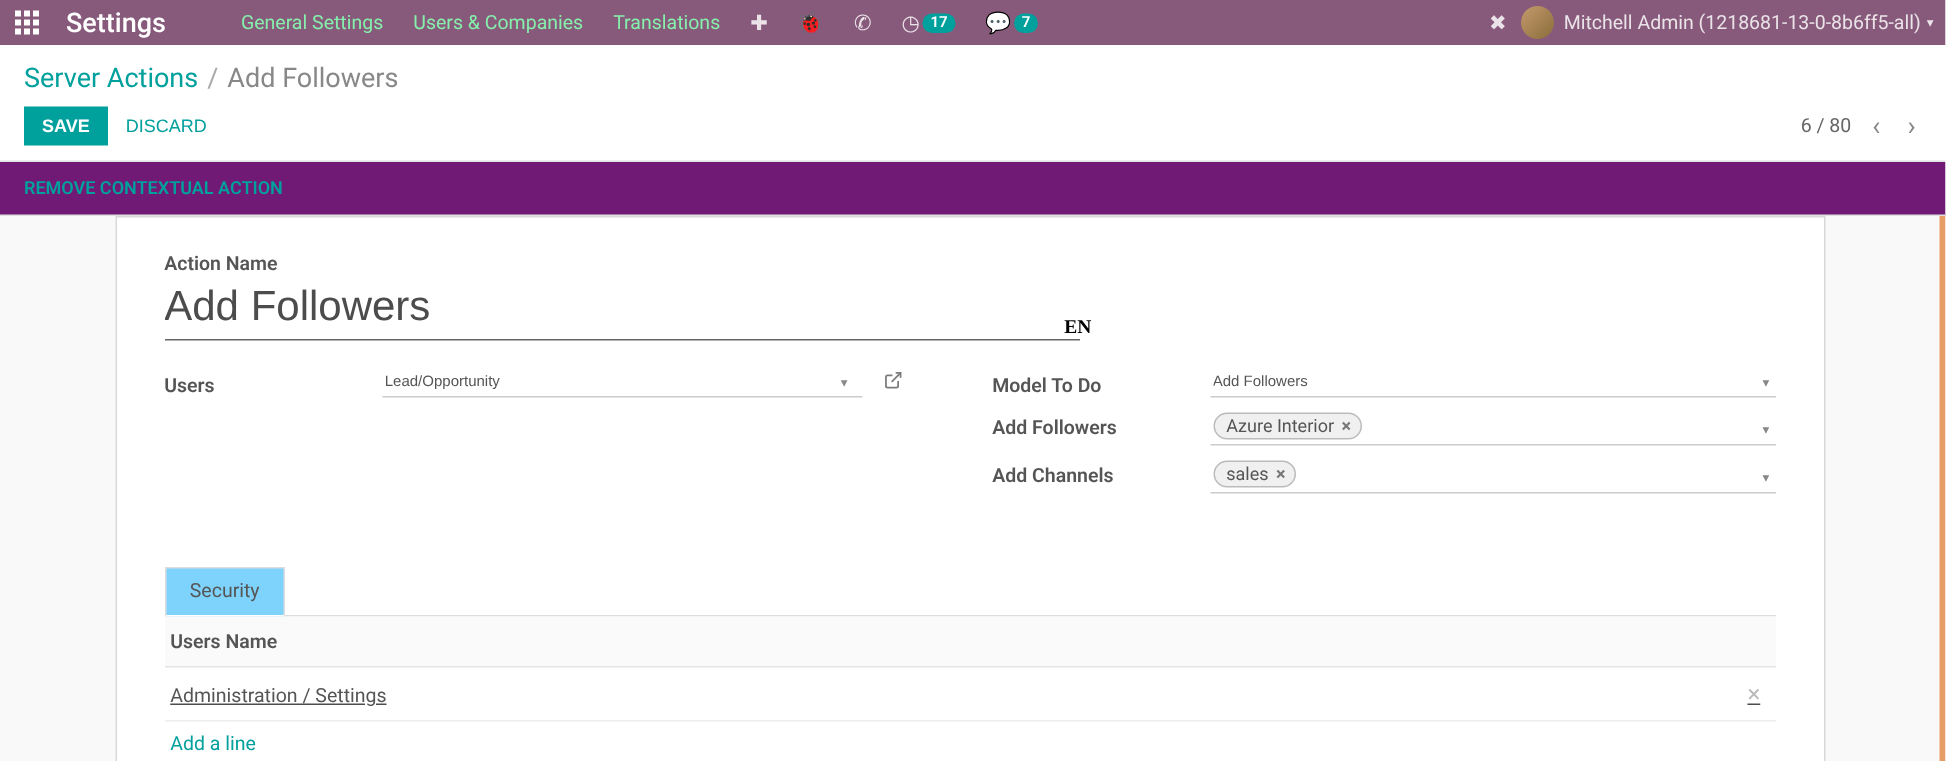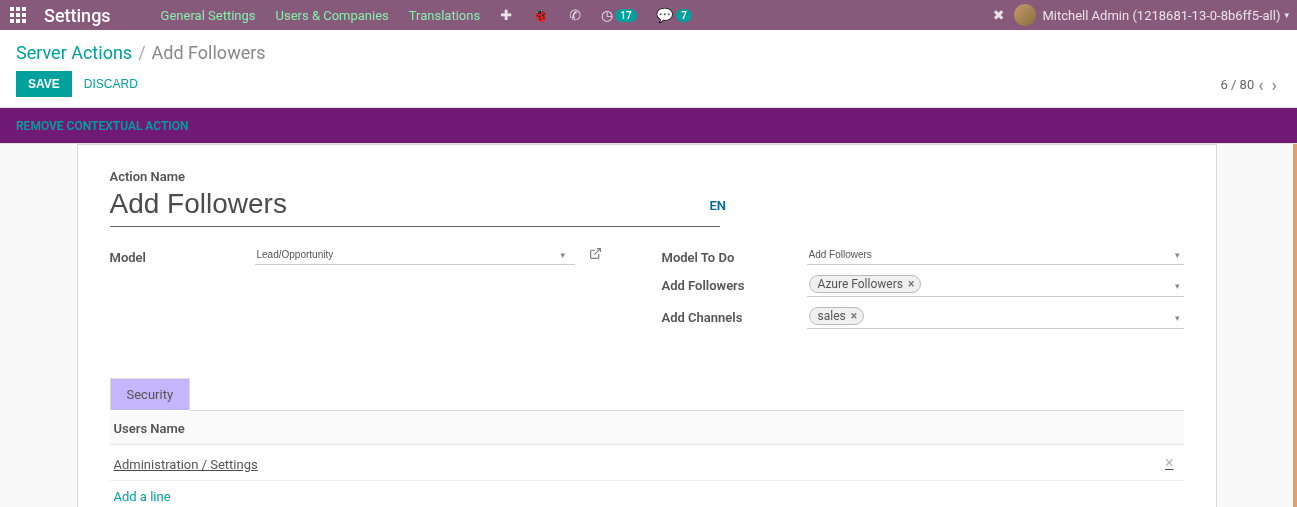--- a/index.html
+++ b/index.html
@@ -22,54 +22,54 @@
 
 .control-area { background: #fff; border-bottom: 1px solid #e0e0e0; }
 .breadcrumb-row { display: flex; align-items: center; padding: 12px 16px 8px; }
 .breadcrumb-row .bc-link { color: #00a09d; font-size: 18px; cursor: pointer; }
 .breadcrumb-row .bc-sep { color: #aaa; font-size: 18px; margin: 0 6px; }
 .breadcrumb-row .bc-active { color: #888; font-size: 18px; }
 .buttons-row { display: flex; align-items: center; padding: 0 16px 10px; }
 .btn-save { background: #00a09d; color: #fff; border: none; padding: 6px 12px; font-size: 12px; font-weight: 600; cursor: pointer; text-transform: uppercase; }
 .btn-discard { background: none; border: none; color: #00a09d; font-size: 12px; font-weight: 400; padding: 6px 12px; cursor: pointer; text-transform: uppercase; }
 .buttons-row .spacer { flex: 1; }
-.pager { color: #666; font-size: 13px; display: flex; align-items: center; }
+.pager { color: #666; font-size: 13px; display: flex; align-items: center; gap: 10px; }
 .pager .arrow { font-size: 18px; color: #888; cursor: pointer; padding: 0 4px; }
 
 .action-bar { background: #701a75; padding: 10px 16px; border-bottom: 1px solid #e0e0e0; }
 .action-bar .action-link { color: #00a09d; font-size: 12px; font-weight: 600; text-transform: uppercase; cursor: pointer; }
 
 
 .sheet-wrap { padding: 0 0 20px; display: flex; justify-content: center; border-right: 4px solid #e99d66; }
 .sheet { background: #fff; width: 1140px; min-height: 340px; border: 1px solid #d8d8d8; margin-top: 0; padding: 24px 32px 8px; }
 
 .field-label { font-weight: 600; color: #555; font-size: 13px; }
 .name-row { position: relative; margin-bottom: 18px; }
 .name-input { font-size: 28px; font-weight: 400; color: #4c4c4c; border: none; border-bottom: 1px solid #666; width: 610px; padding: 4px 0 6px; outline: none; background: transparent; }
-.lang-badge { position: absolute; left: 600px; top: 14px; color: #0369a1; font-weight: 600; font-size: 13px; cursor: pointer; }
+.lang-badge { position: absolute; left: 600px; top: 26px; color: #000000; font-weight: 600; font-size: 13px; cursor: pointer; font-family: Liberation Serif, serif; }
 
 .form-grid { display: flex; gap: 30px; margin-top: 18px; }
 .form-col { flex: 1; }
 .form-row { display: flex; align-items: flex-start; margin-bottom: 8px; }
 .form-row .lbl { width: 145px; padding-top: 5px; }
 .form-row .val { flex: 1; position: relative; }
 
 .select-input { width: 100%; border: none; border-bottom: 1px solid #ccc; padding: 4px 18px 4px 2px; font-size: 10px; color: #555; background: transparent; outline: none; }
 .select-wrap { position: relative; display: flex; align-items: center; }
 .select-wrap .dd { position: absolute; right: 4px; font-size: 9px; color: #888; pointer-events: none; }
 .external-link { margin-left: 8px; color: #7c7c7c; font-size: 13px; cursor: pointer; }
 
 .m2m-wrap { border-bottom: 1px solid #ccc; padding: 2px 18px 3px 2px; position: relative; min-height: 24px; }
 .m2m-wrap .dd { position: absolute; right: 4px; top: 8px; font-size: 9px; color: #888; }
 .tag { display: inline-flex; align-items: center; background: #f0f0f0; border: 1px solid #bbb; border-radius: 10px; padding: 1px 6px 1px 8px; font-size: 12px; color: #555; }
 .tag .x { margin-left: 5px; cursor: pointer; color: #777; font-weight: 700; font-size: 12px; }
 
 
 .tabs { margin-top: 40px; border-bottom: 1px solid #ddd; }
-.tab { display: inline-block; padding: 8px 16px; border: 1px solid #ddd; border-bottom: 1px solid #fff; background: #c4b5fd; color: #555; font-size: 13px; cursor: pointer; position: relative; top: 1px; }
+.tab { display: inline-block; padding: 8px 16px; border: 1px solid #ddd; border-bottom: 1px solid #fff; background: #7dd3fc; color: #555; font-size: 13px; cursor: pointer; position: relative; top: 1px; }
 .tab-content { padding: 0; }
 .table-header { display: flex; padding: 10px 4px 8px; border-bottom: 1px solid #e5e5e5; background: #fafafa; position: relative; }
 .table-header .th { font-weight: 600; color: #555; font-size: 13px; }
 .table-row { display: flex; padding: 8px 4px; border-bottom: 1px solid #eee; align-items: flex-end; text-decoration: underline; }
 .table-row .td { flex: 1; font-size: 13px; color: #555; }
 .table-row .del { color: #bbb; cursor: pointer; font-size: 16px; padding: 0 6px; }
 .add-line { color: #00a09d; font-size: 13px; padding: 8px 4px; cursor: pointer; }
 </style>
 </head>
 <body>
@@ -132,21 +132,21 @@
     <div class="field-label">Action Name</div>
     <div class="name-row">
       <input class="name-input" value="Add Followers" style="">
       <span class="lang-badge">EN</span>
     </div>
 
     <div class="form-grid">
 
       <div class="form-col">
         <div class="form-row">
-          <div class="lbl field-label">Model</div>
+          <div class="lbl field-label">Users</div>
           <div class="val">
             <div class="select-wrap">
               <input class="select-input" style="width: 320px;" value="Lead/Opportunity">
               <span class="dd" style="right: auto; left: 306px;">▾</span>
               <span class="external-link" style="margin-left: 14px;">
                 <svg width="13" height="13" viewBox="0 0 24 24" fill="none" stroke="#7c7c7c" stroke-width="2.2">
                     <path d="M18 13v6a2 2 0 0 1-2 2H5a2 2 0 0 1-2-2V8a2 2 0 0 1 2-2h6"></path>
                     <polyline points="15 3 21 3 21 9"></polyline>
                     <line x1="10" y1="14" x2="21" y2="3"></line>
                   </svg>
@@ -164,21 +164,21 @@
               <input class="select-input" value="Add Followers" style="">
               <span class="dd">▾</span>
             </div>
           </div>
         </div>
         <div class="form-row">
           <div class="lbl field-label">Add Followers</div>
           <div class="val">
             <div class="m2m-wrap">
               <span class="tag">
-                <span>Azure Followers</span>
+                <span>Azure Interior</span>
                 <span class="x">×</span>
               </span>
               <span class="dd">▾</span>
             </div>
           </div>
         </div>
         <div class="form-row">
           <div class="lbl field-label">Add Channels</div>
           <div class="val">
             <div class="m2m-wrap">

